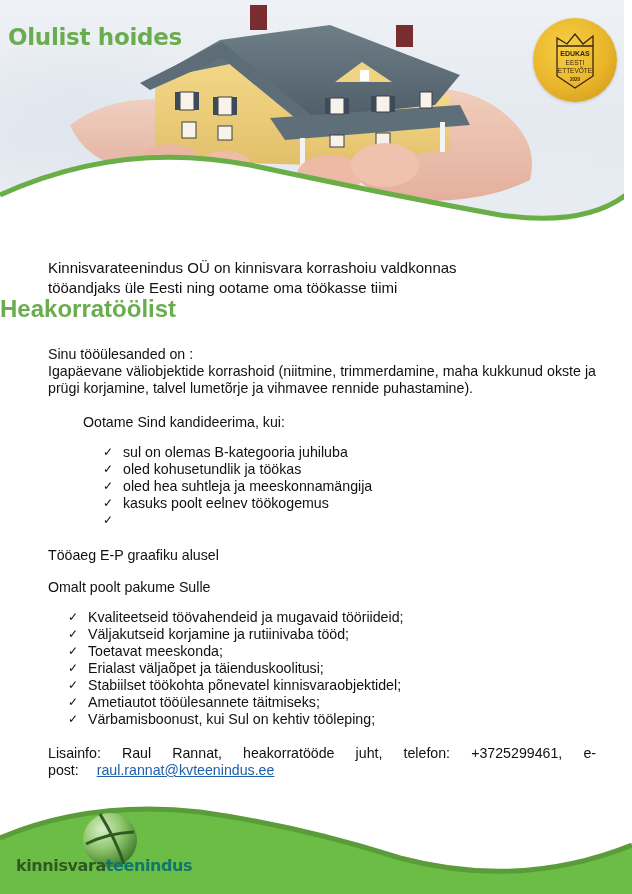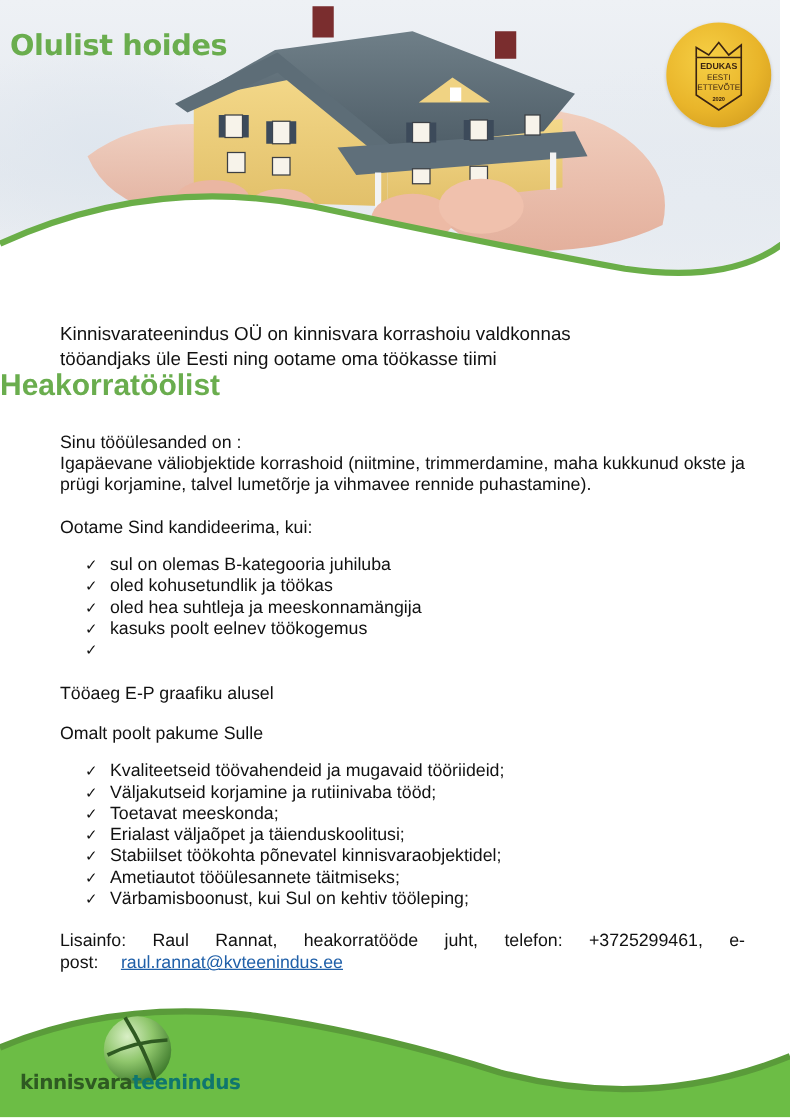--- a/index.html
+++ b/index.html
@@ -149,21 +149,21 @@
   <div>tööandjaks üle Eesti ning ootame oma töökasse tiimi</div>
 </div>
 
 <div class="job-title">Heakorratöölist</div>
 
 <div class="sec" style="top:346px;">
   <div class="bold">Sinu tööülesanded on :</div>
   <div class="justify">Igapäevane väliobjektide korrashoid (niitmine, trimmerdamine, maha kukkunud okste ja prügi korjamine, talvel lumetõrje ja vihmavee rennide puhastamine).</div>
 </div>
 
-<div class="sec" style="top:414px;">
+<div class="sec" style="top:414px;margin-left:35px;">
   <div class="bold">Ootame Sind kandideerima, kui:</div>
   <ul class="checks" style="margin-top:13px; margin-left:20px;">
     <li><span class="chk">✓</span><span>sul on olemas B-kategooria juhiluba</span></li>
     <li><span class="chk">✓</span><span>oled kohusetundlik ja töökas</span></li>
     <li><span class="chk">✓</span><span>oled hea suhtleja ja meeskonnamängija</span></li>
     <li><span class="chk">✓</span><span>kasuks poolt eelnev töökogemus</span></li>
     <li><span class="chk">✓</span></li>
   </ul>
 </div>
 

